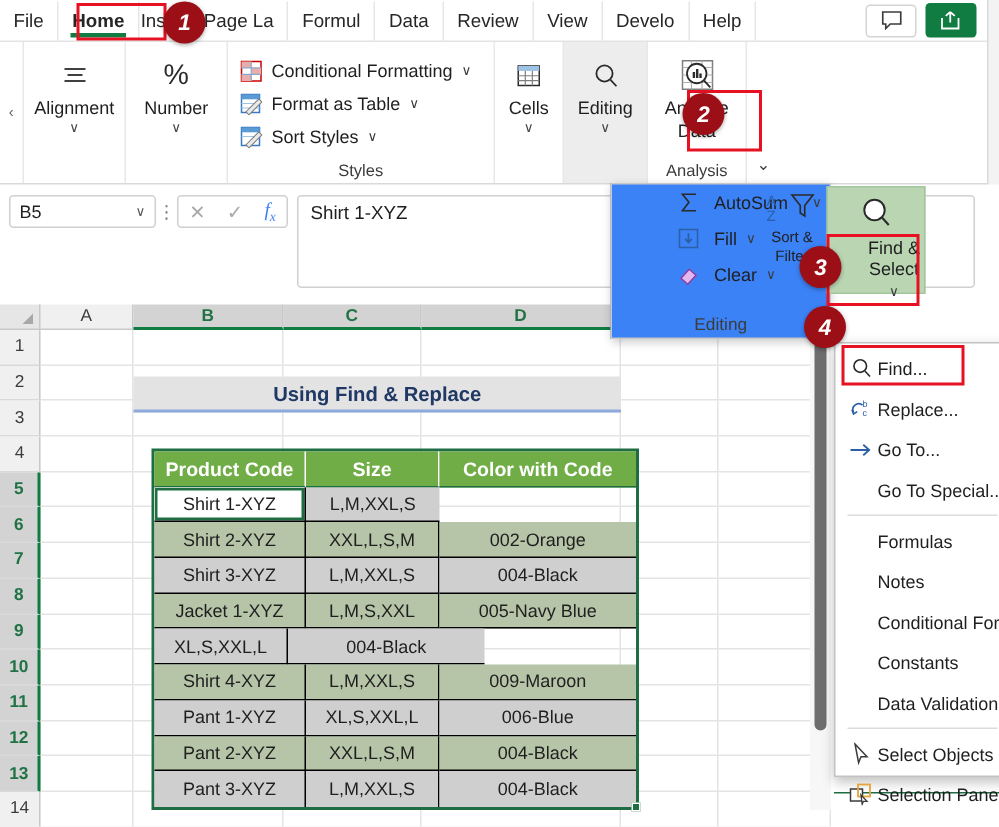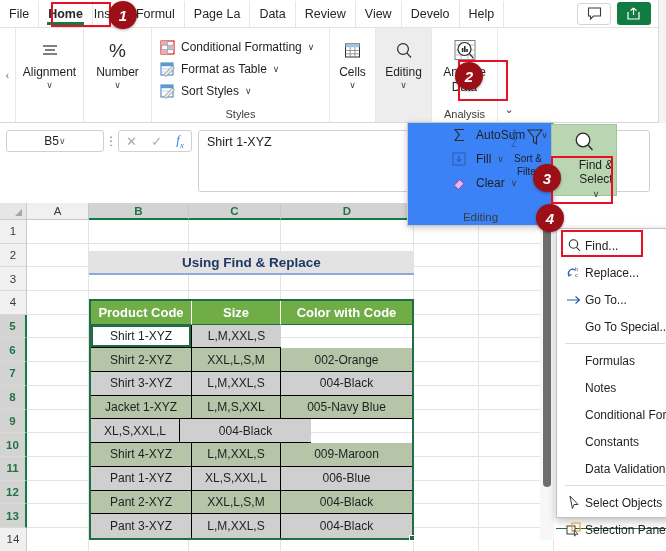--- a/index.html
+++ b/index.html
@@ -105,21 +105,21 @@
 
   
   .fbar {
     position: absolute; top: 124px; left: 0; width: 658px; height: 78px;
     background: #ffffff; display: flex; align-items: flex-start; padding-top: 6px;
   }
   .namebox {
     margin-left: 6px; width: 98px; height: 22px;
     border: 1px solid #d0d0d0; border-radius: 3px; background: #fff;
     display: flex; align-items: center; padding: 0 6px;
-    font-size: 12px; color: #1f1f1f; justify-content: center;
+    font-size: 12px; color: #1f1f1f; justify-content: space-between;
   }
   .fbar-dots { width: 14px; text-align: center; color: #777; font-size: 12px;
     line-height: 22px; }
   .fbtns {
     width: 74px; height: 22px; border: 1px solid #d0d0d0; border-radius: 3px;
     background: #fff; display: flex; align-items: center; justify-content: space-around;
   }
   .formula-input {
     margin-left: 6px; flex: 1 1 auto; height: 62px; margin-right: 8px;
     border: 1px solid #d0d0d0; border-radius: 3px; background: #fff;
@@ -172,21 +172,21 @@
   .cw-e { width: 65px; } .cw-f { width: 75px; }
 
   
   .tbl { position: absolute; left: 62px; top: 0; }
   .tbl-title {
     position: absolute; left: 0; top: 31px; width: 325px; height: 24px;
     background: #e3e3e3; color: #1f3864; font-weight: bold; font-size: 13.5px;
     display: flex; align-items: center; justify-content: center;
     border-bottom: 2.5px solid #8ea9db;
   }
-  .tbl-grid { position: absolute; left: 0; top: 79px; border: 2px solid #1f6e43; }
+  .tbl-grid { position: absolute; left: 12px; top: 79px; border: 2px solid #1f6e43; }
   .trow { display: flex; }
   .tcell {
     height: 23.7px; display: flex; align-items: center; justify-content: center;
     font-size: 12px; color: #1f1f1f;
     border-right: 1.3px solid #000; border-bottom: 1.3px solid #000;
   }
   .tcell:last-child { border-right: none; }
   .trow:last-child .tcell { border-bottom: none; }
   .tc-b { width: 101px; } .tc-c { width: 89px; } .tc-d { width: 131px; }
   .thead .tcell {
@@ -297,24 +297,24 @@
     <div class="tab">
         <span>File</span>
       </div>
     <div class="tab active">
         <span>Home</span>
       </div>
     <div class="tab clipped" style="width:34px;padding:0 4px;">
         <span>Insert</span>
       </div>
     <div class="tab">
+        <span>Page La</span>
+      </div>
+    <div class="tab">
         <span>Formul</span>
-      </div>
-    <div class="tab">
-        <span>Page La</span>
       </div>
     <div class="tab">
         <span>Data</span>
       </div>
     <div class="tab">
         <span>Review</span>
       </div>
     <div class="tab">
         <span>View</span>
       </div>

